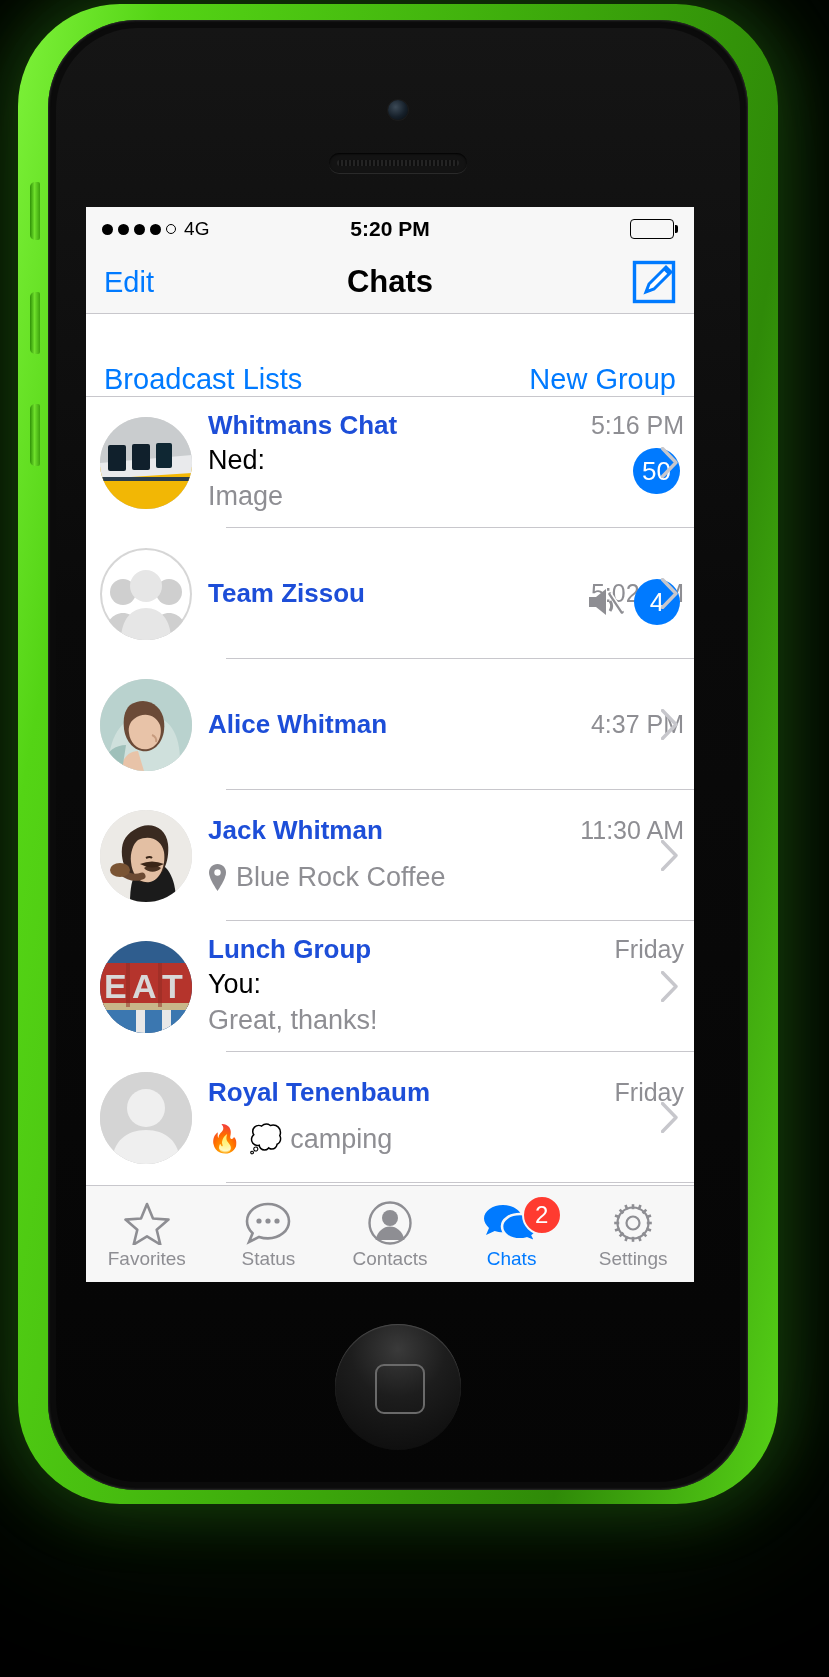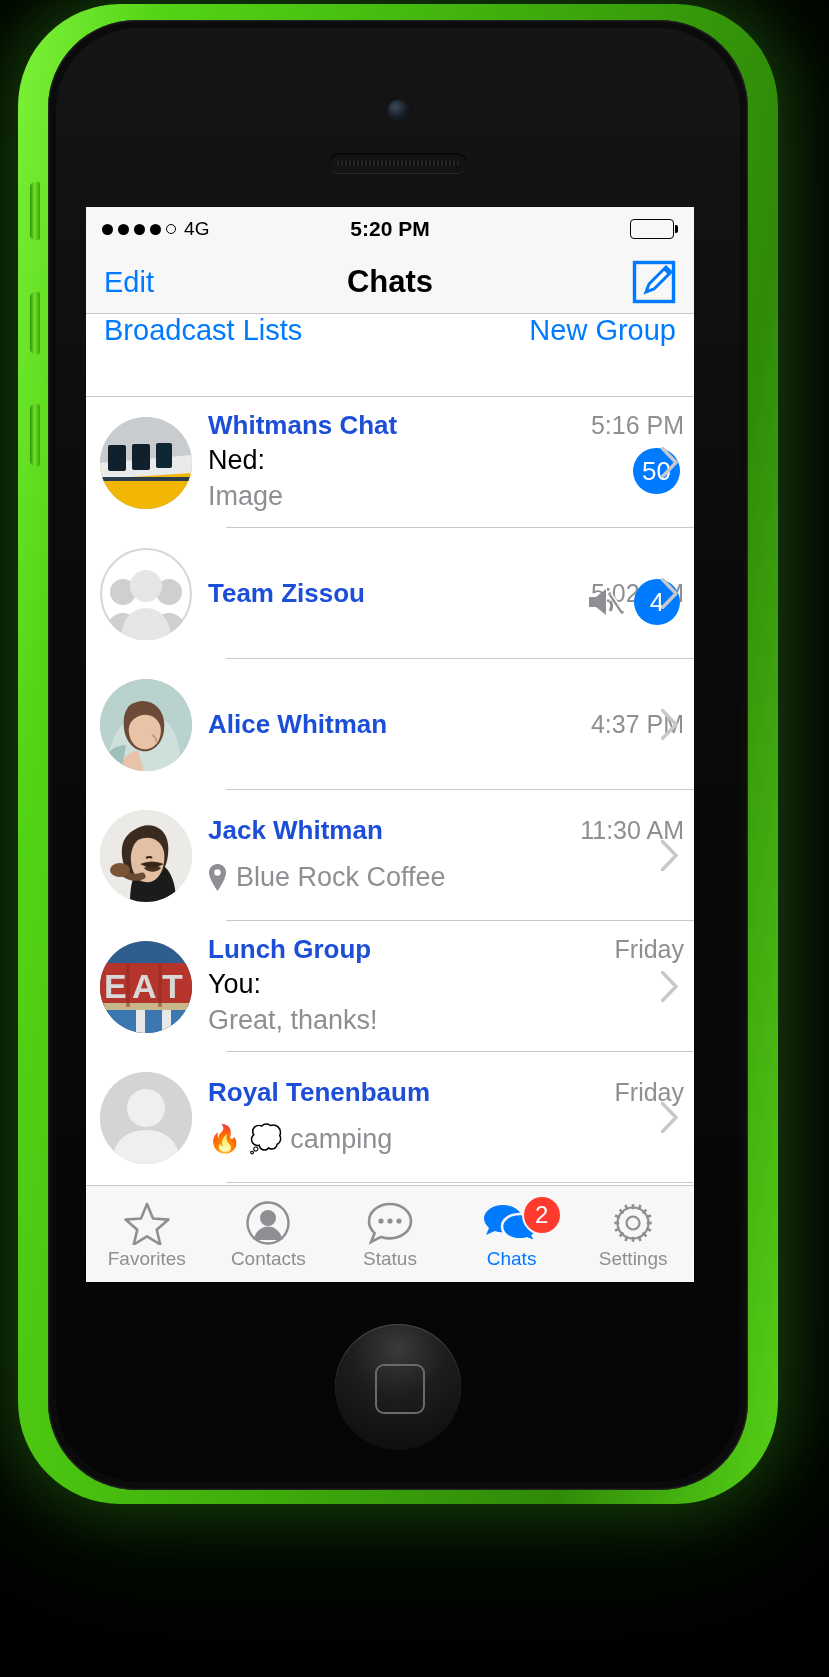--- a/index.html
+++ b/index.html
@@ -91,21 +91,21 @@
     display:flex;align-items:center;padding:0 18px;position:relative;gap:8px;
   }
   #edit-button{color:#007aff;font-size:29px;background:none;border:0;padding:0;cursor:pointer;
     font-family:inherit;}
   #nav-title{position:absolute;left:0;right:0;text-align:center;font-size:31px;font-weight:bold;color:#000;}
   #compose-button{margin-left:auto;z-index:2;background:none;border:0;padding:0;cursor:pointer;line-height:0;}
 
   
   #broadcast-bar{
     height:82px;background:#fff;border-bottom:1px solid #c8c7cc;
-    display:flex;align-items:flex-start;justify-content:space-between;padding:0 18px;
+    display:flex;align-items:flex-end;justify-content:space-between;padding:0 18px;
   }
   .link-button{color:#007aff;font-size:29px;background:none;border:0;padding:0;cursor:pointer;font-family:inherit;}
 
   
   #chat-list{background:#fff;}
   .chat-row{display:flex;align-items:center;height:131px;padding-left:14px;position:relative;cursor:pointer;}
   .chat-row .divider{position:absolute;left:140px;right:0;bottom:0;height:1px;background:#c8c7cc;}
   .avatar{width:92px;height:92px;border-radius:50%;flex:0 0 92px;overflow:hidden;position:relative;background:#d8d8d8;}
   .chat-main{flex:1;min-width:0;margin-left:16px;padding-right:10px;}
   .chat-top{display:flex;align-items:baseline;}
@@ -377,39 +377,39 @@
       <span class="tab-icon">
         <svg width="46" height="44" viewBox="0 0 46 44">
           <path d="M23 3 L29 17.5 L44.5 18.6 L32.7 28.8 L36.3 43.5 L23 35.4 L9.7 43.5 L13.3 28.8 L1.5 18.6 L17 17.5 z" fill="none" stroke="#8e8e93" stroke-width="2.6" stroke-linejoin="round"></path>
         </svg>
       </span>
       <span class="tab-label">Favorites</span>
     </div>
 
     <div class="tab-item">
       <span class="tab-icon">
-        <svg width="44" height="44" viewBox="0 0 44 44">
-          <circle cx="22" cy="22" r="20.5" fill="none" stroke="#8e8e93" stroke-width="2.4"></circle>
-          <circle cx="22" cy="17" r="8" fill="#8e8e93"></circle>
-          <path d="M7.5 39 c2-9 8-13.5 14.5-13.5 s12.5 4.5 14.5 13.5 z" fill="#8e8e93"></path>
-        </svg>
-      </span>
-      <span class="tab-label">Contacts</span>
-    </div>
-
-    <div class="tab-item">
-      <span class="tab-icon">
         <svg width="48" height="44" viewBox="0 0 48 44">
           <path d="M24 3 C35.6 3 45 10.7 45 20.2 C45 29.7 35.6 37.4 24 37.4 C20.8 37.4 17.8 36.8 15.1 35.9 L5 41 L8.6 32.2 C5.3 29 3 24.9 3 20.2 C3 10.7 12.4 3 24 3 z" fill="none" stroke="#8e8e93" stroke-width="2.6"></path>
           <circle cx="15" cy="20" r="2.6" fill="#8e8e93"></circle>
           <circle cx="24" cy="20" r="2.6" fill="#8e8e93"></circle>
           <circle cx="33" cy="20" r="2.6" fill="#8e8e93"></circle>
         </svg>
       </span>
       <span class="tab-label">Status</span>
+    </div>
+
+    <div class="tab-item">
+      <span class="tab-icon">
+        <svg width="44" height="44" viewBox="0 0 44 44">
+          <circle cx="22" cy="22" r="20.5" fill="none" stroke="#8e8e93" stroke-width="2.4"></circle>
+          <circle cx="22" cy="17" r="8" fill="#8e8e93"></circle>
+          <path d="M7.5 39 c2-9 8-13.5 14.5-13.5 s12.5 4.5 14.5 13.5 z" fill="#8e8e93"></path>
+        </svg>
+      </span>
+      <span class="tab-label">Contacts</span>
     </div>
 
     <div class="tab-item active">
       <span class="tab-icon">
         <svg width="56" height="44" viewBox="0 0 56 44">
           <path d="M19 4 C29.5 4 38 10 38 17.6 C38 25.2 29.5 31.2 19 31.2 C16 31.2 13.2 30.7 10.7 29.9 L2 34 L5 27 C2.2 24.4 0 21.2 0 17.6 C0 10 8.5 4 19 4 z" fill="#007aff"></path>
           <path d="M36 13 C46 13 54 18.4 54 25.2 C54 29 51.8 32.3 48.8 34.6 L52 41 L42.8 37.4 C40.7 38 38.4 38.4 36 38.4 C26 38.4 18 33 18 25.2 C18 18.4 26 13 36 13 z" fill="#007aff" stroke="#f7f7f7" stroke-width="2.6"></path>
         </svg>
         <span class="tab-badge">2</span>
       </span>

